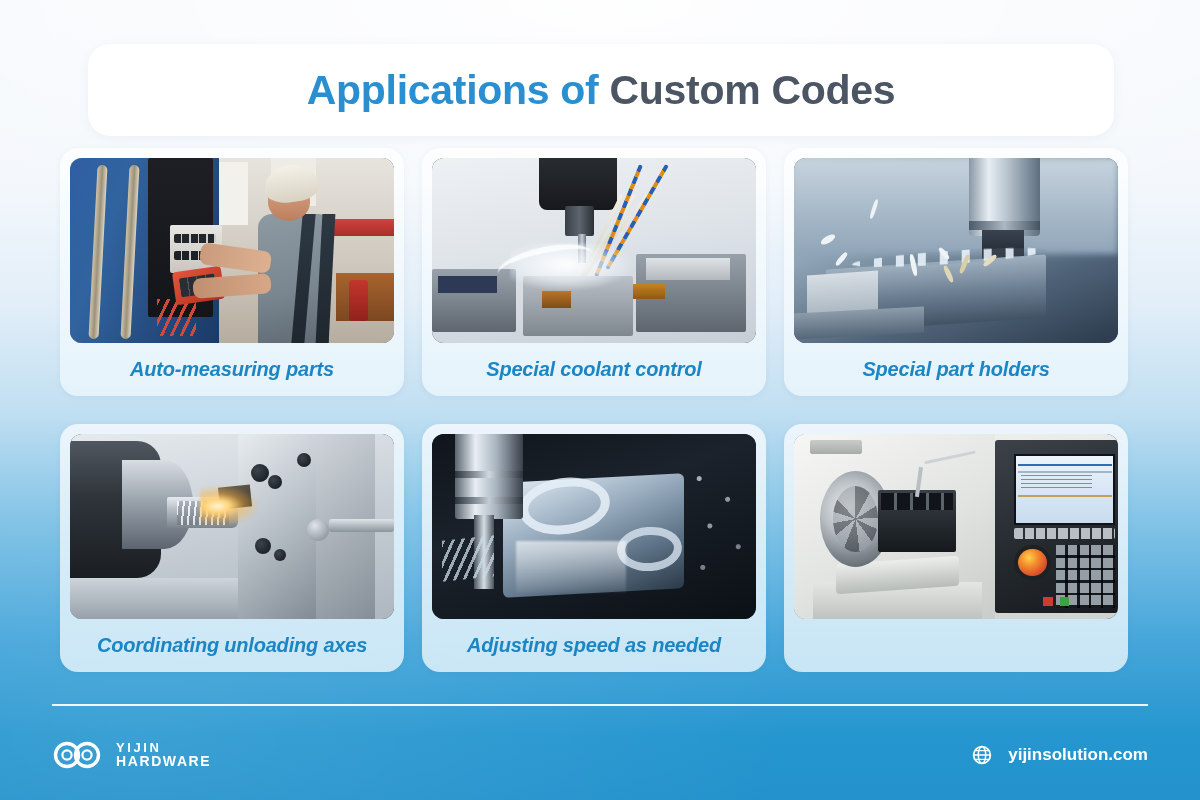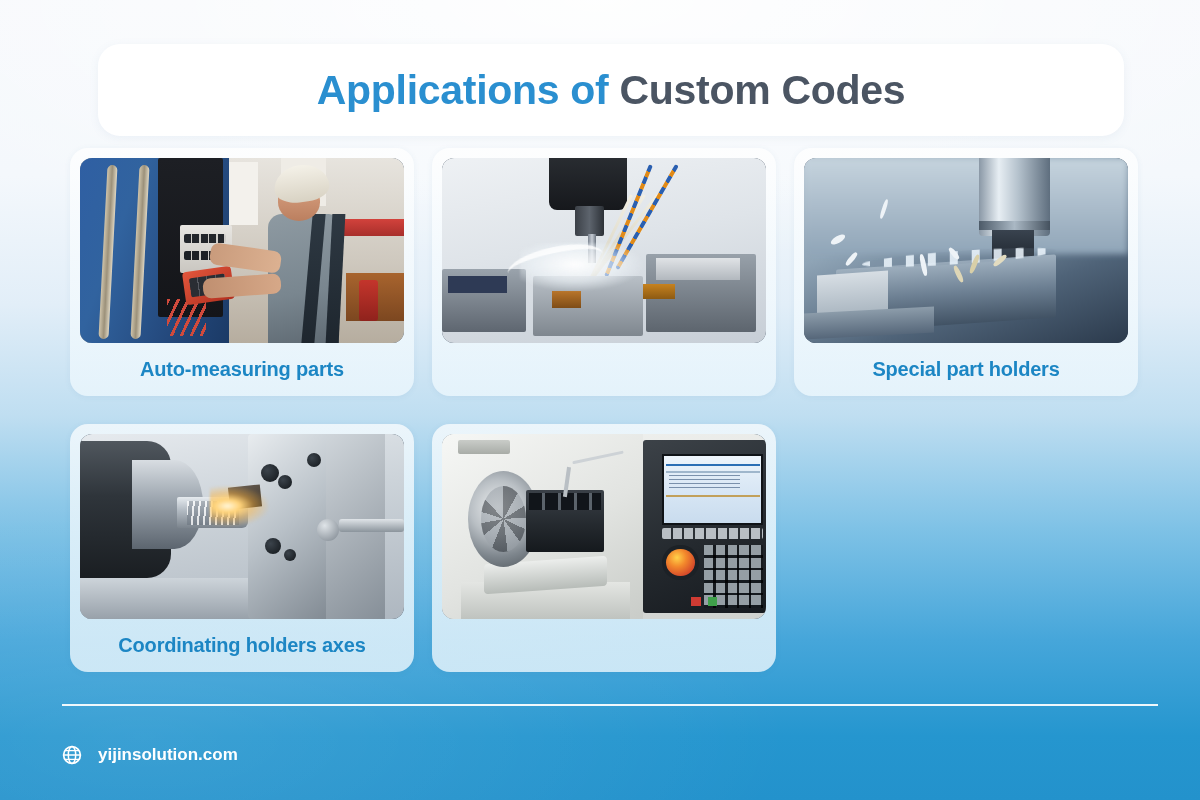--- a/index.html
+++ b/index.html
@@ -33,21 +33,20 @@
       radial-gradient(120% 60% at 50% 0%, rgba(255,255,255,0.85) 0%, rgba(255,255,255,0) 55%),
       radial-gradient(90% 50% at 12% 92%, rgba(255,255,255,0.10) 0%, rgba(255,255,255,0) 60%);
     pointer-events: none;
   }
 
   .page {
     position: absolute;
     inset: 0;
     display: flex;
     flex-direction: column;
-    margin-left: 10px;
   }
 
   
   .header-card {
     position: absolute;
     left: 88px;
     top: 44px;
     width: 1026px;
     height: 92px;
     background: #ffffff;
@@ -105,20 +104,21 @@
     display: flex;
     align-items: center;
     justify-content: center;
     width: 100%;
     font-size: 20px;
     font-weight: 700;
     color: #1c86c4;
     letter-spacing: -0.2px;
     text-align: center;
     white-space: nowrap;
+    font-style: italic;
   }
 
   
   .ph { position: absolute; }
 
   
   .p1 { inset: 0; background: linear-gradient(160deg,#c9cfd4 0%,#aab4bd 40%,#8e9aa5 100%); }
   .p1 .wall      { position:absolute; left:42%; top:0; width:58%; height:100%;
                    background: linear-gradient(180deg,#e7e4de 0%,#cfc9bf 55%,#b6ad9f 100%); }
   .p1 .window    { position:absolute; left:46%; top:2%; width:9%; height:34%;
@@ -481,20 +481,21 @@
             <div class="nozzle2"></div>
           <div class="vise-l"></div>
             <div class="vise-l2"></div>
           <div class="vise-c"></div>
             <div class="amber"></div>
             <div class="amber2"></div>
           <div class="splash"></div>
             <div class="chiparc"></div>
         </div>
       </div>
+      <div class="card-label">Special coolant control</div>
     </div>
 
     <div class="card">
       <div class="card-media">
         <div class="ph p3">
           <div class="blur-bg"></div>
           <div class="tool-body"></div>
             <div class="tool-ring"></div>
             <div class="tool-tip"></div>
           <div class="block"></div>
@@ -528,23 +529,40 @@
           <div class="screw"></div>
             <div class="pin"></div>
           <div class="chuck"></div>
             <div class="cone"></div>
           <div class="bar"></div>
             <div class="bar-th"></div>
           <div class="insert"></div>
             <div class="spark"></div>
         </div>
       </div>
-      <div class="card-label">Coordinating holders axes</div>
-    </div>
-
+      <div class="card-label">Coordinating unloading axes</div>
+    </div>
+
+    <div class="card">
+      <div class="card-media">
+        <div class="ph p5">
+          <div class="chipf"></div>
+          <div class="workp"></div>
+          <div class="ring1"></div>
+            <div class="ring2"></div>
+          <div class="gloss"></div>
+          <div class="tool-s"></div>
+            <div class="tool-r1"></div>
+            <div class="tool-r2"></div>
+          <div class="shank"></div>
+            <div class="teeth"></div>
+        </div>
+      </div>
+      <div class="card-label">Adjusting speed as needed</div>
+    </div>
 
     <div class="card">
       <div class="card-media">
         <div class="ph p6">
           <div class="encl"></div>
             <div class="vent"></div>
           <div class="bed"></div>
             <div class="slide"></div>
           <div class="chuck6"></div>
             <div class="chuck-j"></div>
@@ -566,20 +584,32 @@
         </div>
       </div>
     </div>
 
   </div>
 
   <div class="divider"></div>
 
   <div class="footer">
 
+    <div class="brand">
+      <svg class="brand-mark" width="52" height="30" viewBox="0 0 52 30">
+        <circle cx="15" cy="15" r="11.5" fill="none" stroke="#ffffff" stroke-width="3.4"></circle>
+        <circle cx="35" cy="15" r="11.5" fill="none" stroke="#ffffff" stroke-width="3.4"></circle>
+        <circle cx="15" cy="15" r="4.6" fill="none" stroke="#ffffff" stroke-width="2.2"></circle>
+        <circle cx="35" cy="15" r="4.6" fill="none" stroke="#ffffff" stroke-width="2.2"></circle>
+      </svg>
+      <div class="brand-text">
+        <span class="brand-top">YIJIN</span>
+        <span class="brand-bottom">HARDWARE</span>
+      </div>
+    </div>
 
     <div class="site">
       <svg class="globe-icon" width="20" height="20" viewBox="0 0 20 20">
         <circle cx="10" cy="10" r="8.4" fill="none" stroke="#ffffff" stroke-width="1.7"></circle>
         <ellipse cx="10" cy="10" rx="3.7" ry="8.4" fill="none" stroke="#ffffff" stroke-width="1.5"></ellipse>
         <line x1="1.7" y1="10" x2="18.3" y2="10" stroke="#ffffff" stroke-width="1.5"></line>
         <line x1="3.1" y1="5.6" x2="16.9" y2="5.6" stroke="#ffffff" stroke-width="1.3"></line>
         <line x1="3.1" y1="14.4" x2="16.9" y2="14.4" stroke="#ffffff" stroke-width="1.3"></line>
       </svg>
       <span>yijinsolution.com</span>

